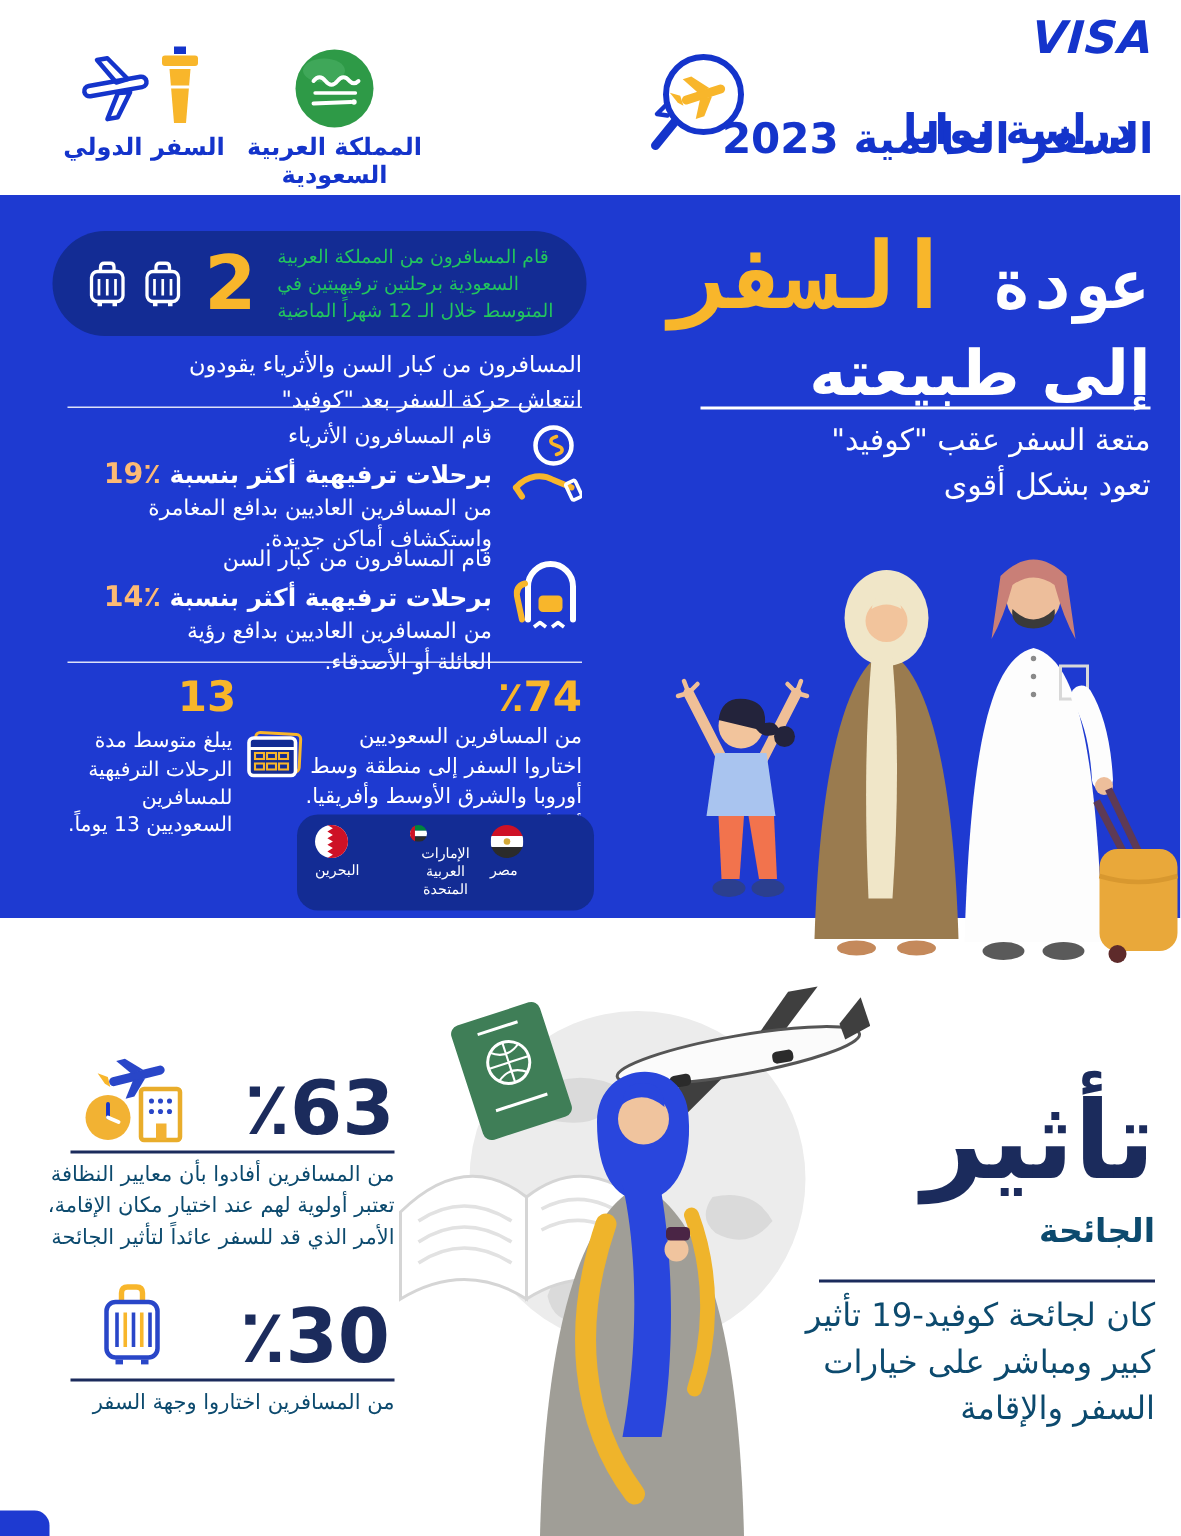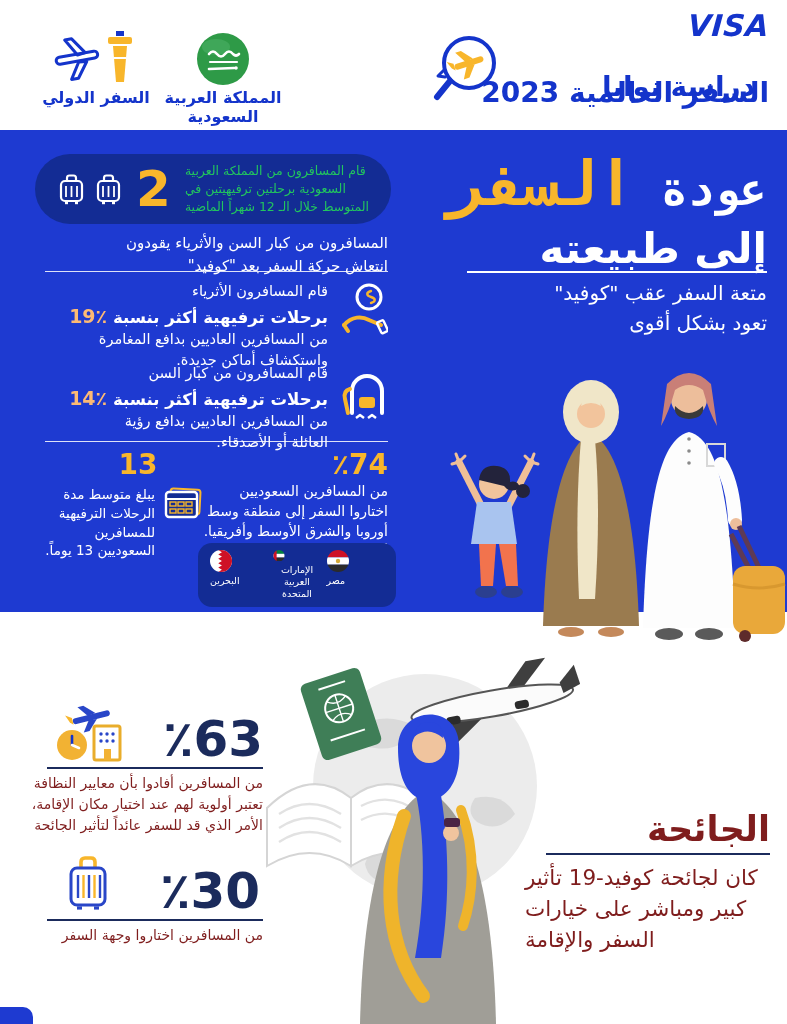--- a/index.html
+++ b/index.html
@@ -30,27 +30,27 @@
   .pill-item{display:flex;flex-direction:column;align-items:flex-end;gap:3px;width:33%;}
   .pill-label{color:#fff;font-size:9.5px;text-align:center;direction:rtl;line-height:1.25;}
   
   .hero-line1{direction:rtl;text-align:right;color:#fff;font-size:44px;font-weight:bold;line-height:1;}
   .hero-line1 .hl{color:#F8B62B;font-size:62px;font-weight:bold;}
   .hero-line2{direction:rtl;text-align:right;color:#fff;font-size:42px;font-weight:bold;line-height:1.1;}
   .hero-divider{height:2px;background:#fff;}
   .hero-sub{direction:rtl;text-align:right;color:#fff;font-size:20px;line-height:1.5;}
   
   .navy{color:#1B2B5C;}
-  .blue-txt{color:#7f1d1d;}
+  .blue-txt{color:#0c4a6e;}
   .big-num{font-size:50px;font-weight:bold;direction:rtl;line-height:1;}
   .stat-divider{height:2px;background:#1B2B5C;}
   .small-body{font-size:14px;text-align:right;direction:rtl;line-height:1.5;}
   .pandemic-big{font-size:72px;font-weight:bold;direction:rtl;line-height:1;}
-  .pandemic-sub{font-size:35px;font-weight:bold;direction:rtl;line-height:1.1;}
-  .pandemic-body{font-size:21.5px;text-align:left;direction:rtl;line-height:1.45;}
+  .pandemic-sub{font-size:22px;font-weight:bold;direction:rtl;line-height:1.1;}
+  .pandemic-body{font-size:21.5px;text-align:right;direction:rtl;line-height:1.45;}
   .corner-box{left:0;top:1007px;width:33px;height:17px;background:#1E3AD1;border-top-right-radius:10px;}
 </style>
 </head>
 <body>
 
 <div id="canvas">
 
   <div class="abs visa" style="right:18px;top:8px;">VISA</div>
   <div class="abs hdr-title" style="right:32px;top:42px;margin-top:28px;">دراسة نوايا</div>
   <div class="abs hdr-title" style="right:18px;top:76px;">السفر العالمية 2023</div>
@@ -348,20 +348,21 @@
     <line x1="34" y1="21" x2="34" y2="44" stroke="#2946C8" stroke-width="2.4"></line>
     <line x1="11" y1="54" x2="16" y2="54" stroke="#2946C8" stroke-width="3.2"></line>
     <line x1="28" y1="54" x2="33" y2="54" stroke="#2946C8" stroke-width="3.2"></line>
   </svg>
   <div class="abs big-num navy" style="right:527px;top:866px;">٪30</div>
   <div class="abs stat-divider" style="left:47px;top:919px;width:216px;"></div>
   <div class="abs small-body blue-txt" style="left:20px;top:925px;width:243px;">
     <div>من المسافرين اختاروا وجهة السفر</div>
   </div>
 
+  <div class="abs pandemic-big navy" style="right:17px;top:724px;">تأثير</div>
   <div class="abs pandemic-sub blue-txt" style="right:17px;top:810px;">الجائحة</div>
   <div class="abs stat-divider" style="left:546px;top:853px;width:224px;"></div>
   <div class="abs pandemic-body blue-txt" style="right:17px;top:862px;width:245px;">
     <div>كان لجائحة كوفيد-19 تأثير</div>
     <div>كبير ومباشر على خيارات</div>
     <div>السفر والإقامة</div>
   </div>
 
   <svg class="abs" style="left:265px;top:648px;" width="315" height="376" viewBox="0 0 315 376">
     <circle cx="160" cy="138" r="112" fill="#ECECEC"></circle>

